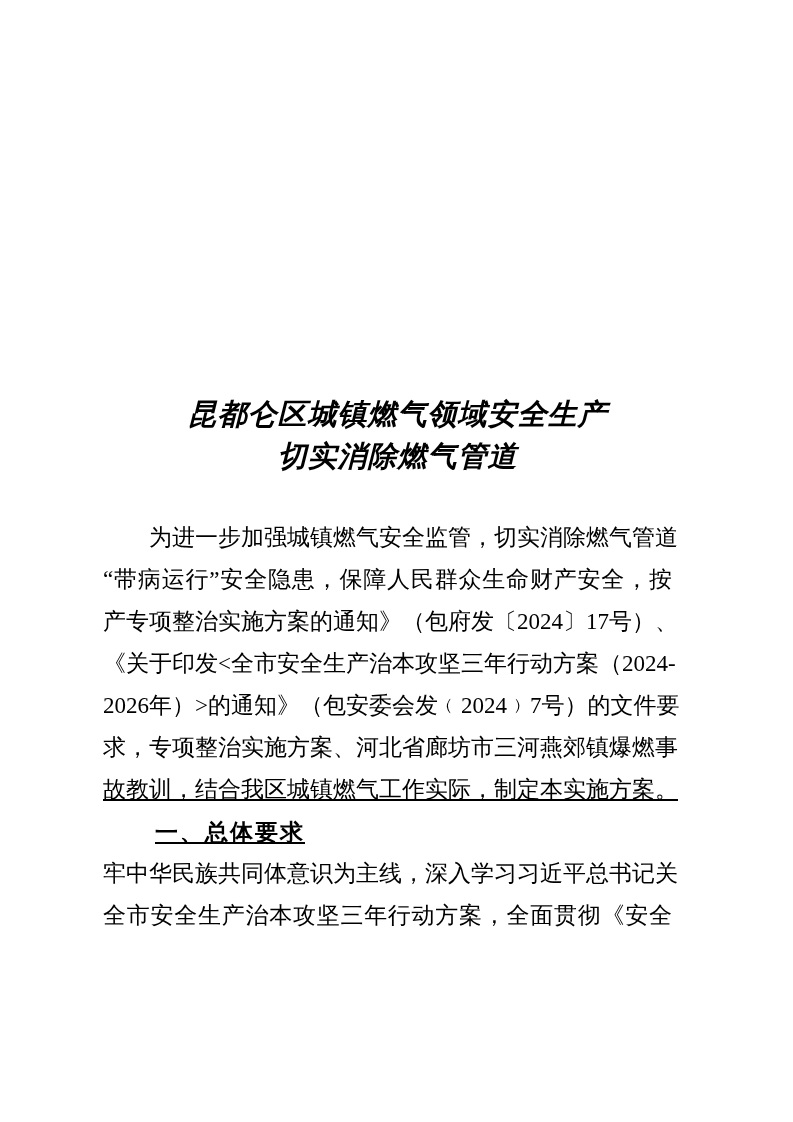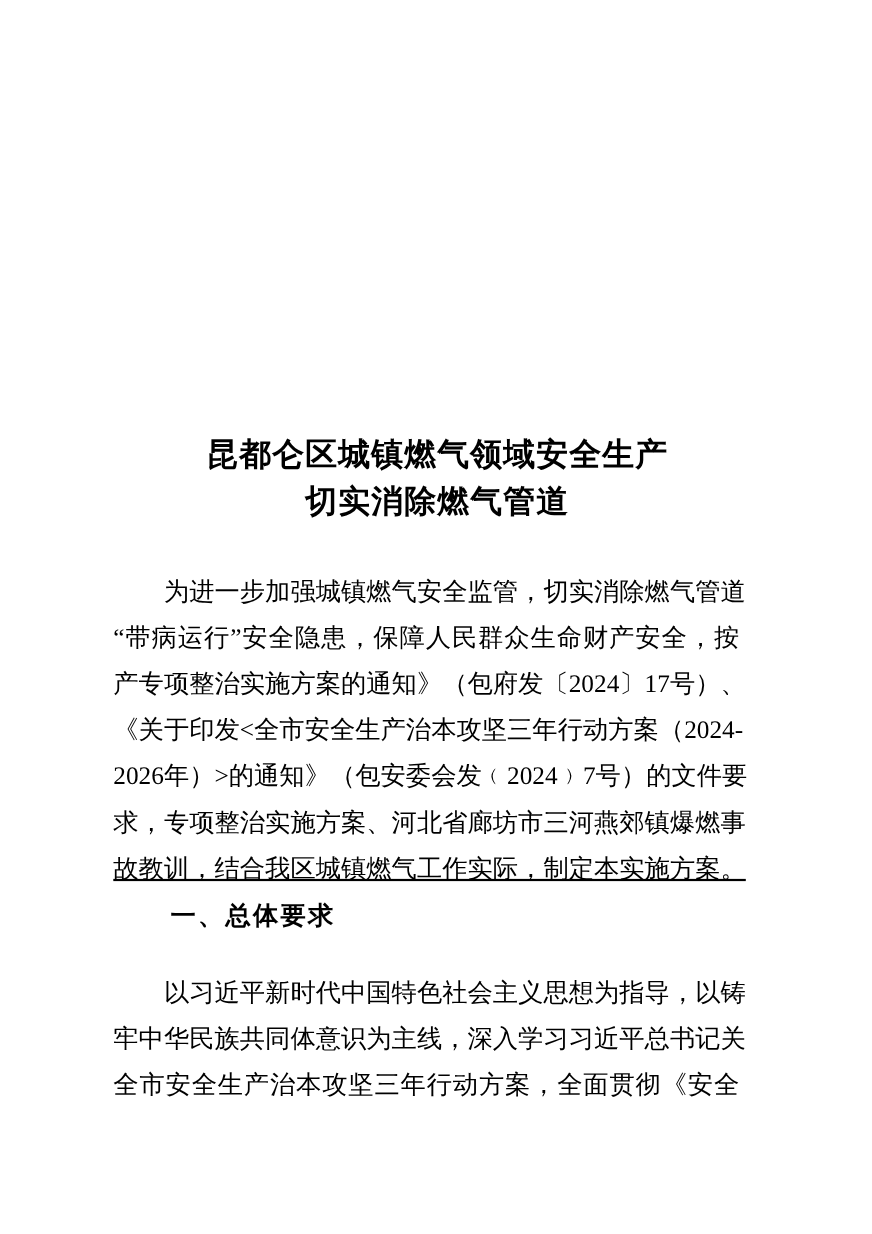--- a/index.html
+++ b/index.html
@@ -19,20 +19,21 @@
     font-family: "Liberation Serif", "DejaVu Serif", serif;
   }
   .doc-title {
     font-family: "Liberation Sans", "DejaVu Sans", sans-serif;
     font-weight: 700;
     font-size: 29px;
     line-height: 42px;
     text-align: center;
     margin: 0 0 40px 20px;
     letter-spacing: 1px;
+    font-style: italic;
   }
   .title-line {
     white-space: nowrap;
   }
   .body-line {
     font-size: 23px;
     line-height: 42px;
     text-align: justify;
     text-align-last: justify;
     white-space: nowrap;
@@ -49,20 +50,21 @@
   .section-heading {
     font-family: "Liberation Sans", "DejaVu Sans", sans-serif;
     font-weight: 700;
     font-size: 23px;
     line-height: 42px;
     padding-left: 52px;
     text-align: left;
     text-align-last: left;
     white-space: nowrap;
     letter-spacing: 2px;
+    text-decoration: underline;
   }
 </style>
 </head>
 <body>
 
 <div class="page">
 
   <div class="doc-title">
     <div class="title-line">昆都仑区城镇燃气领域安全生产</div>
     <div class="title-line">切实消除燃气管道</div>
@@ -74,18 +76,17 @@
     <div class="body-line">产专项整治实施方案的通知》（包府发〔2024〕17号）、</div>
     <div class="body-line">《关于印发&lt;全市安全生产治本攻坚三年行动方案（2024-</div>
     <div class="body-line">2026年）&gt;的通知》（包安委会发﹙2024﹚7号）的文件要</div>
     <div class="body-line">求，专项整治实施方案、河北省廊坊市三河燕郊镇爆燃事</div>
     <div class="body-line natural">故教训，结合我区城镇燃气工作实际，制定本实施方案。</div>
   </div>
 
   <div class="section-heading">一、总体要求</div>
 
   <div>
-    <div class="body-line indent">以习近平新时代中国特色社会主义思想为指导，以铸</div>
     <div class="body-line">牢中华民族共同体意识为主线，深入学习习近平总书记关</div>
     <div class="body-line">全市安全生产治本攻坚三年行动方案，全面贯彻《安全</div>
   </div>
 
 </div>
 
 </body></html>

